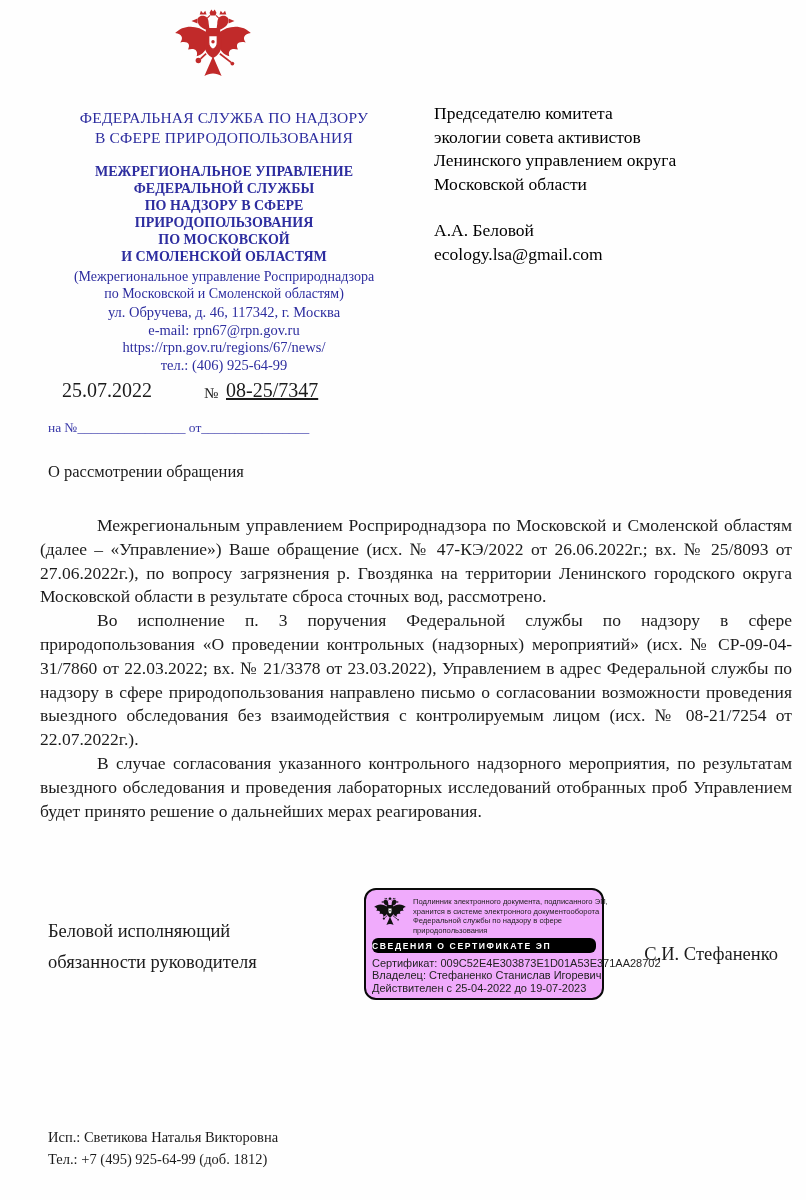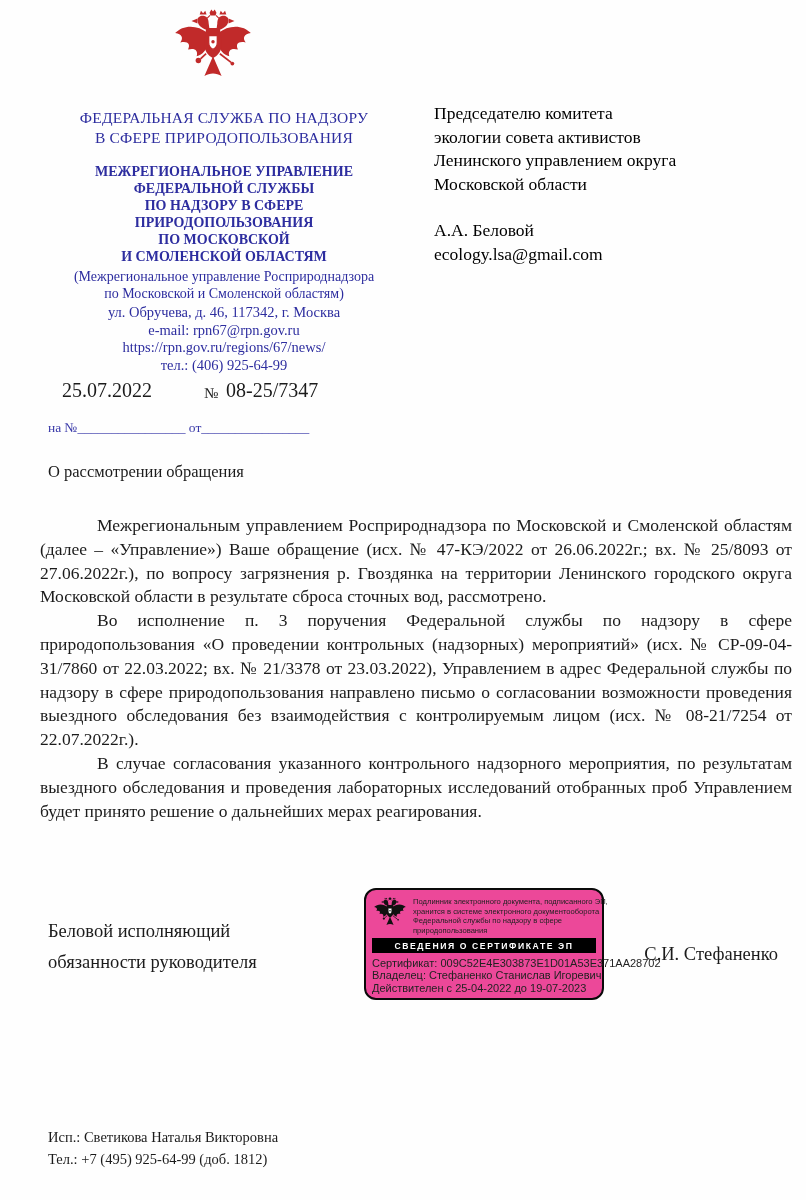--- a/index.html
+++ b/index.html
@@ -15,42 +15,42 @@
   .lh-dept{font-weight:bold;font-size:14px;line-height:17px;margin-top:15px;}
   .lh-alt{font-weight:normal;font-size:14px;line-height:16.5px;margin-top:4px;}
   .lh-contact{font-size:14.5px;line-height:17.5px;margin-top:2px;}
   
   .recipient{position:absolute;left:434px;top:102px;width:348px;font-size:17.5px;line-height:23.5px;color:#000000;}
   .recipient .name{margin-top:23px;}
   .recipient .email{}
   
   .ref-date{position:absolute;left:62px;top:379px;font-size:20px;}
   .ref-sign{position:absolute;left:204px;top:385px;font-size:15px;}
-  .ref-number{position:absolute;left:226px;top:379px;font-size:20px;}
+  .ref-number{position:absolute;left:226px;top:379px;font-size:20px;text-decoration:underline;}
   .reply-line{position:absolute;left:48px;top:420px;font-size:13.5px;color:#3737a8;}
   
   .subject{position:absolute;left:48px;top:462px;font-size:16.5px;}
   
   .body-text{position:absolute;left:40px;top:514px;width:752px;text-align:justify;}
   .body-text p{margin:0;text-indent:57px;font-size:17.5px;line-height:23.8px;}
   
   .sig-title{position:absolute;left:48px;top:916px;font-size:18.5px;line-height:31px;}
   .sig-name{position:absolute;left:610px;top:944px;width:168px;text-align:right;font-size:18.5px;}
   
   .stamp{
     position:absolute;left:364px;top:888px;width:240px;
-    border:2px solid #0a0a0a;border-radius:12px;background:#ec4899;
+    border:2px solid #0a0a0a;border-radius:12px;background:#f0abfc;
     font-family:"Liberation Sans", sans-serif;color:#222;padding-bottom:4px;box-sizing:border-box;
   }
   .stamp-head{display:flex;gap:5px;padding:5px 6px 1px 6px;align-items:flex-start;}
   .stamp-eagle{width:36px;height:40px;flex:none;color:#111;}
   .stamp-head-text{font-size:7.6px;line-height:9.6px;padding-top:2px;white-space:nowrap;}
   .stamp-bar{
-    margin:2px 6px 0 6px;background:#000;color:#fff;text-align:center;
-    font-size:8.6px;font-weight:bold;letter-spacing:1.6px;padding:2.5px 0 2px 0;
+    margin:2px 6px 0 6px;background:#000;color:#fff;text-align:left;
+    font-size:8.6px;font-weight:bold;letter-spacing:1.6px;padding:2.5px 0 2px 0;border-radius:6px;
   }
   .stamp-lines{font-size:11px;line-height:12.5px;padding:4px 6px 0 6px;white-space:nowrap;}
   
   .footer{position:absolute;left:48px;top:1126px;font-size:14.5px;line-height:22px;}
 </style>
 </head>
 <body>
 
 <svg width="0" height="0" style="position:absolute">
   <defs>

